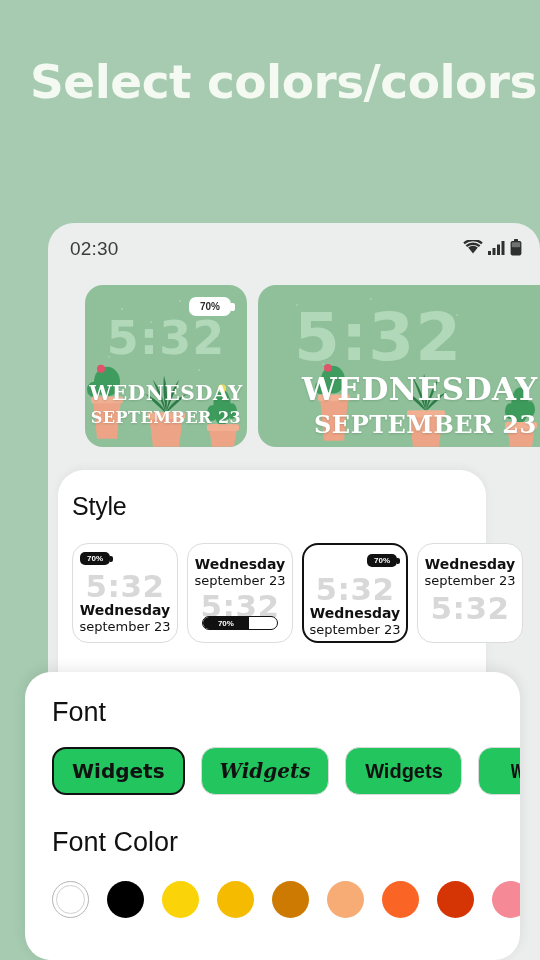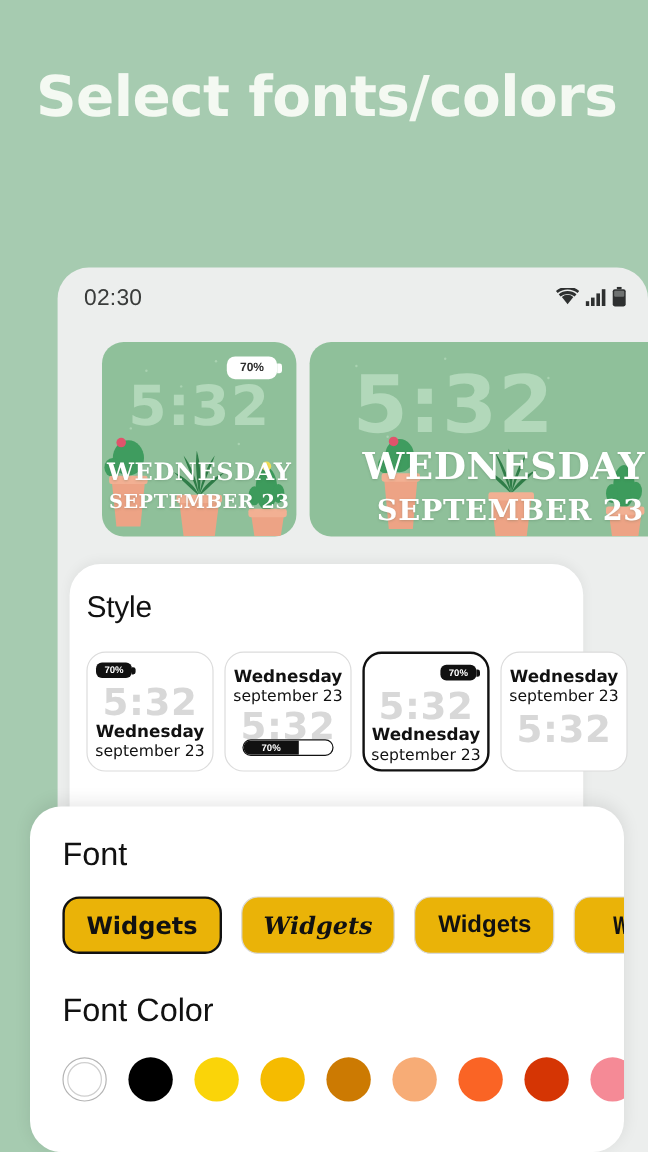--- a/index.html
+++ b/index.html
@@ -220,21 +220,21 @@
     position: absolute; left: 27px; top: 75px;
     display: flex; gap: 16px;
   }
   .font-chip {
     flex: 0 0 auto;
     height: 48px;
     min-width: 117px;
     padding: 0 18px;
     border: 1.5px solid #d9d9d9;
     border-radius: 14px;
-    background: #eab308;
+    background: #22c55e;
     display: flex; align-items: center; justify-content: center;
     font-size: 20px; color: #111;
     white-space: nowrap;
   }
   .font-chip.selected { border: 2.5px solid #111; }
   .f-bold   { font-family: "DejaVu Sans", sans-serif; font-weight: bold; }
   .f-script { font-family: "DejaVu Serif", serif; font-weight: bold; font-style: italic; }
   .f-sans   { font-family: "Liberation Sans", sans-serif; font-weight: bold; }
   .f-cond   { font-family: "DejaVu Sans Condensed", "Liberation Sans Narrow", "Liberation Sans", sans-serif;
               font-weight: bold; transform: scaleX(0.72); transform-origin: center; letter-spacing: 0.5px;}
@@ -260,21 +260,21 @@
   .swatch.ring::after {
     content: "";
     position: absolute; inset: 3px;
     border: 1px solid #cfcfcf;
     border-radius: 50%;
   }
 </style>
 </head>
 <body>
 
-<div class="headline">Select fonts/colors</div>
+<div class="headline">Select colors/colors</div>
 
 <div class="phone">
 
   <div class="statusbar">
     <div class="status-time">02:30</div>
     <div class="status-icons">
       <svg class="ico" width="20" height="15" viewBox="0 0 20 15">
         <path d="M10 13.5 L5.2 7.4 a7.4 7.4 0 0 1 9.6 0 Z" fill="#2e3030"></path>
         <path d="M2.6 5.2 a11.6 11.6 0 0 1 14.8 0 l-1.5 1.9 a9.2 9.2 0 0 0 -11.8 0 Z" fill="#2e3030"></path>
         <path d="M0.3 2.4 a15.2 15.2 0 0 1 19.4 0 l-1.4 1.8 a13 13 0 0 0 -16.6 0 Z" fill="#2e3030"></path>

